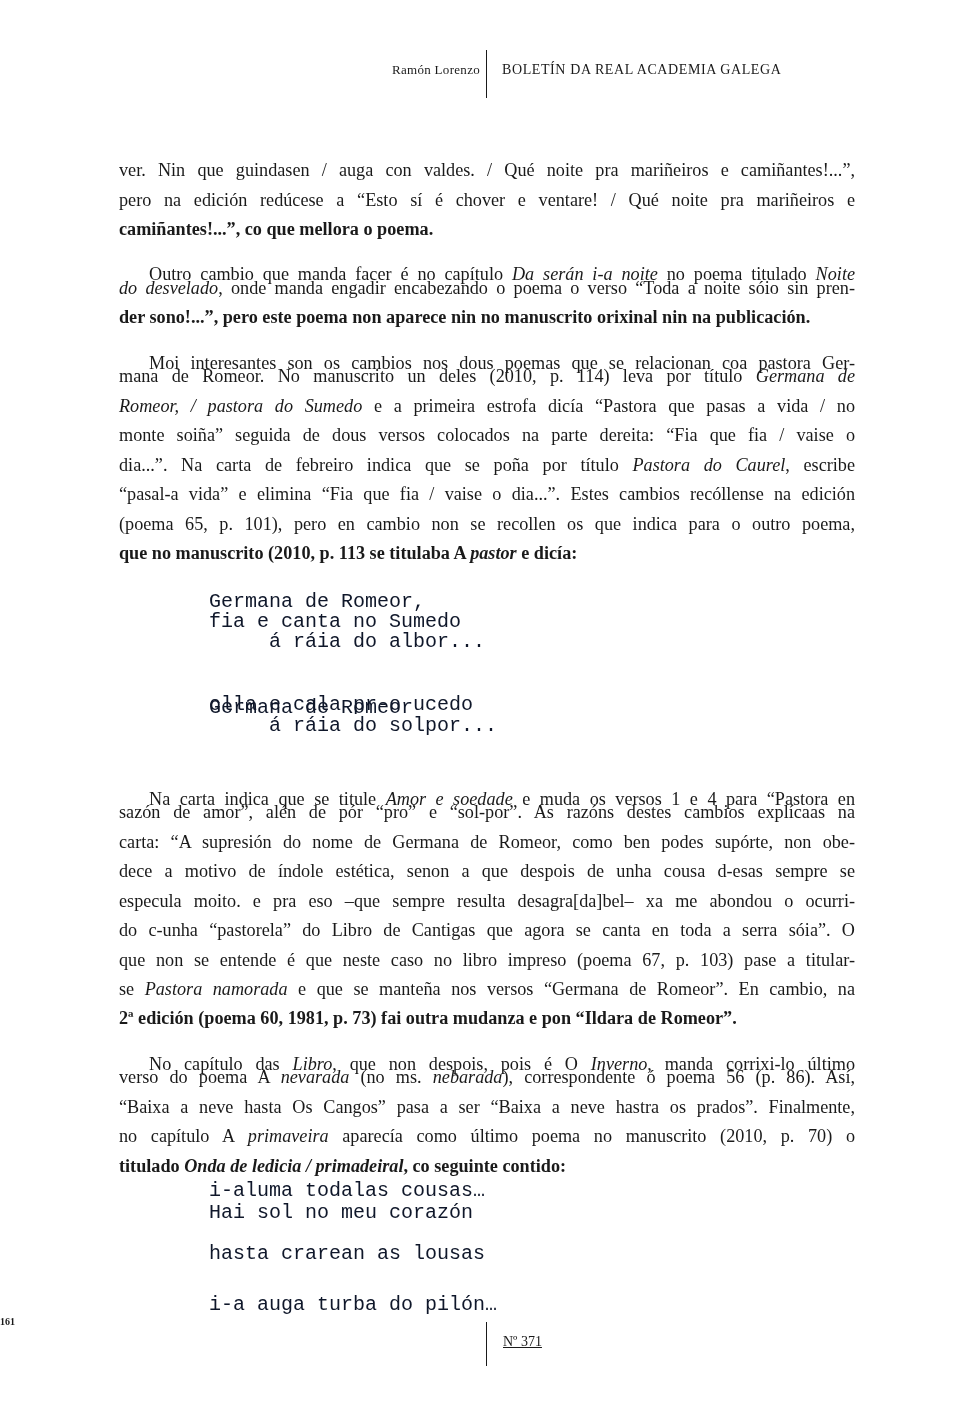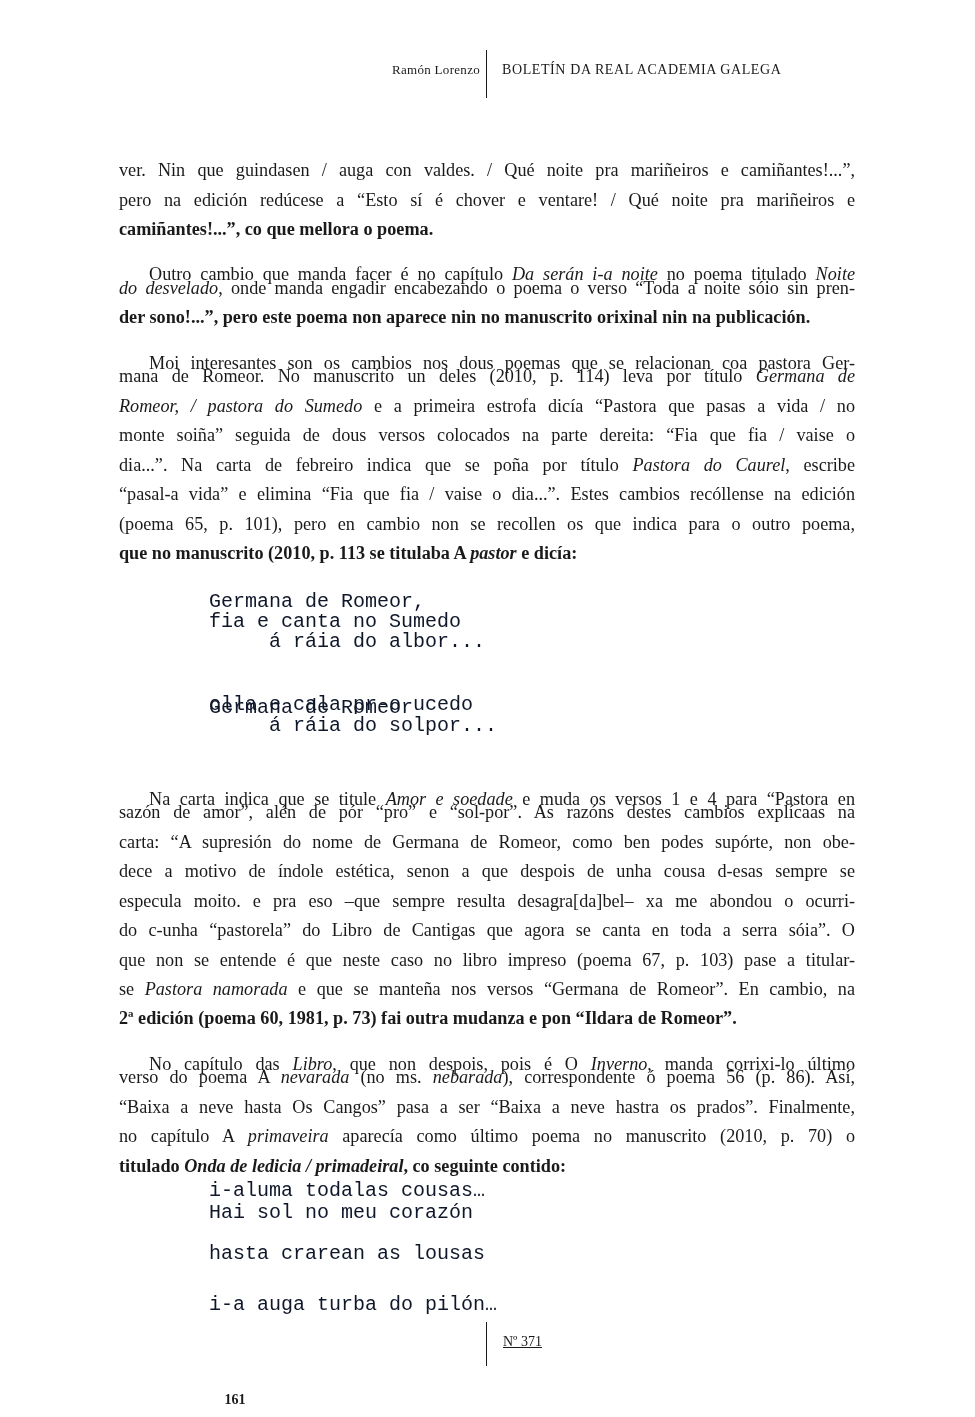--- a/index.html
+++ b/index.html
@@ -2,22 +2,22 @@
 <html><head>
 <meta charset="utf-8">
 <style>
   html, body { margin: 0; padding: 0; background: #ffffff; }
   body { width: 975px; height: 1417px; position: relative; overflow: hidden;
          font-family: "Liberation Serif", "DejaVu Serif", serif; color: #1a1a1a; }
   .header-left { position: absolute; left: 0; width: 472px; top: 62px; text-align: right;
                  font-size: 13px; letter-spacing: 0.3px; padding-left: 8px; }
   .header-right { position: absolute; left: 502px; top: 62px; font-size: 14px; letter-spacing: 0.6px; }
   .header-rule { position: absolute; left: 486px; top: 50px; width: 1px; height: 48px; background: #1a1a1a; }
-  .footer-left { position: absolute; left: 0; width: 470px; top: 1392px; text-align: center;
-                 font-size: 14px; font-weight: bold; }
+  .footer-left { position: absolute; left: 0; width: 470px; top: 1316px; text-align: left;
+                 font-size: 10px; font-weight: bold; }
   .footer-right { position: absolute; left: 503px; top: 1334px; font-size: 14px; text-decoration: underline; }
   .footer-rule { position: absolute; left: 486px; top: 1322px; width: 1px; height: 44px; background: #1a1a1a; }
 
   .line { position: absolute; left: 119px; width: 736px; font-size: 18.2px; line-height: 29px;
           white-space: nowrap; text-align: justify; text-align-last: justify; }
   .line.last { text-align-last: left; font-weight: bold; }
   .line.indent { left: 149px; width: 706px; margin-top: 16px; }
   .line i { font-style: italic; }
 
   .verse { position: absolute; left: 209px; font-family: Liberation Mono, monospace;

